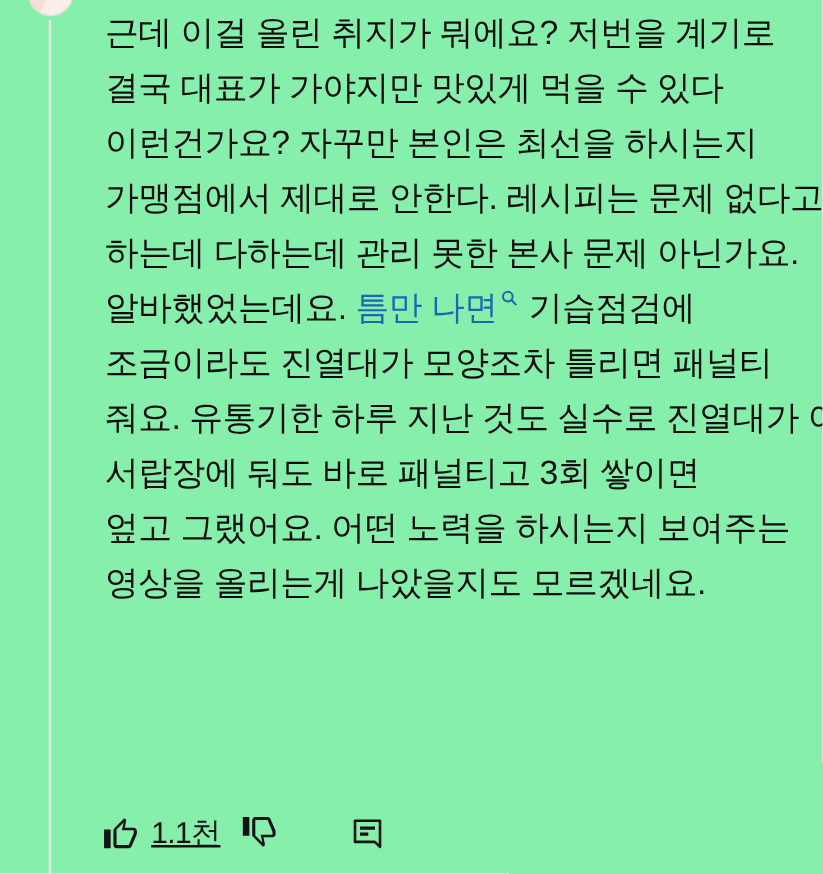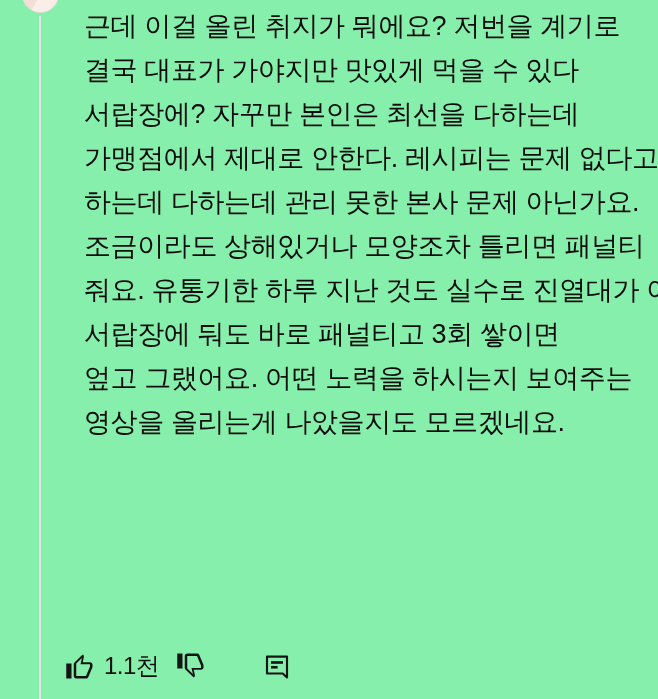--- a/index.html
+++ b/index.html
@@ -24,49 +24,55 @@
     font-size:27px; line-height:44px; color:#0d0d0d;
     letter-spacing:-0.4px;
   }
   .line { white-space:nowrap; height:44px; }
   .link { color:#1a68b0; text-decoration:none; cursor:pointer; }
   .search-sup {
     display:inline-block; width:15px; height:15px; vertical-align:9px; margin:0 1px 0 2px;
   }
   .search-sup svg { display:block; width:15px; height:15px; }
   .actions {
-    position:absolute; left:65px; top:646px; height:40px;
-    display:flex; color:#111111;
+    position:absolute; left:82px; top:646px; height:40px;
+    display:flex; color:#111111;text-decoration:underline;
   }
   .action-btn { display:flex; align-items:center; cursor:pointer; background:none; border:none; padding:0; }
   .icon-26 { width:30px; height:30px; display:block; }
   .like-count { font-size:24px; color:#111111; margin-left:9px; letter-spacing:-0.5px;
     font-family:"Liberation Sans", sans-serif; }
   .dislike-btn { margin-left:17px; }
   .dislike-btn .icon-26 { transform:rotate(180deg) scaleX(-1); }
   .reply-btn { margin-left:56px; }
 </style>
 </head>
 <body>
 
 <div class="page">
 
   <div class="avatar"></div>
   <div class="thread-line"></div>
 
   <div class="comment-body">
     <div class="line">근데 이걸 올린 취지가 뭐에요? 저번을 계기로</div>
     <div class="line">결국 대표가 가야지만 맛있게 먹을 수 있다</div>
-    <div class="line">서랍장에? 자꾸만 본인은 최선을 다하는데</div>
+    <div class="line">이런건가요? 자꾸만 본인은 최선을 하시는지</div>
     <div class="line">가맹점에서 제대로 안한다. 레시피는 문제 없다고</div>
     <div class="line">하는데 다하는데 관리 못한 본사 문제 아닌가요.</div>
 
 
+    <div class="line">
+      <span>알바했었는데요. </span><span class="link">틈만 나면</span><span class="search-sup"><svg viewBox="0 0 24 24" fill="none" stroke="#1a68b0" stroke-width="2.6">
+            <circle cx="10" cy="10" r="6.2"></circle>
+            <line x1="14.8" y1="14.8" x2="21" y2="21"></line>
+          </svg></span><span> 기습점검에</span>
+    </div>
 
-    <div class="line">조금이라도 상해있거나 모양조차 틀리면 패널티</div>
+    <div class="line">조금이라도 진열대가 모양조차 틀리면 패널티</div>
     <div class="line">줘요. 유통기한 하루 지난 것도 실수로 진열대가 아닌</div>
     <div class="line">서랍장에 둬도 바로 패널티고 3회 쌓이면</div>
     <div class="line">엎고 그랬어요. 어떤 노력을 하시는지 보여주는</div>
     <div class="line">영상을 올리는게 나았을지도 모르겠네요.</div>
   </div>
 
   <div class="actions">
 
     <button class="action-btn">
       <span>

